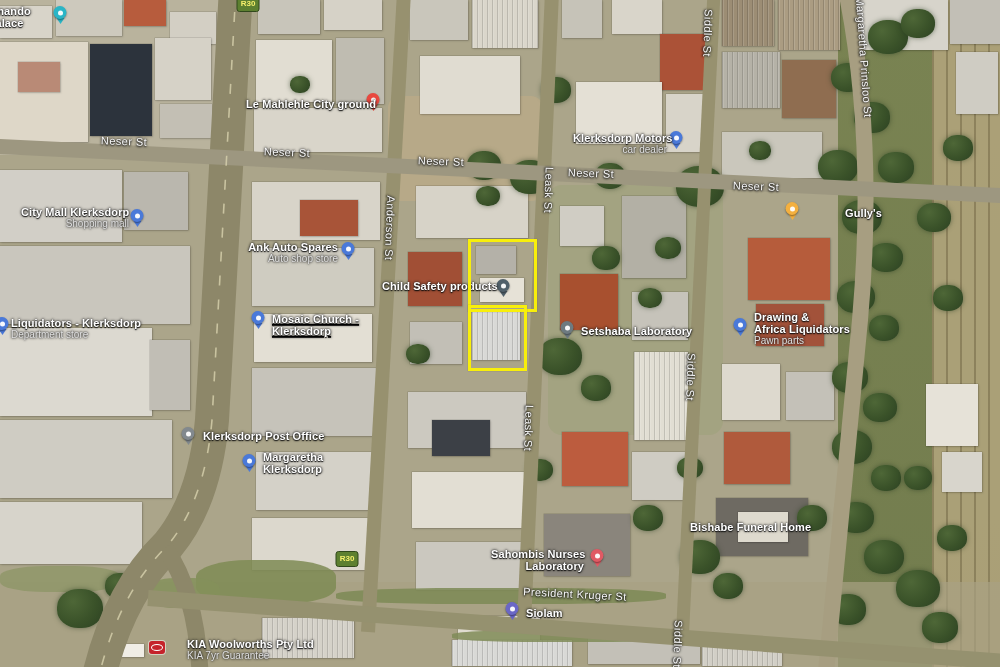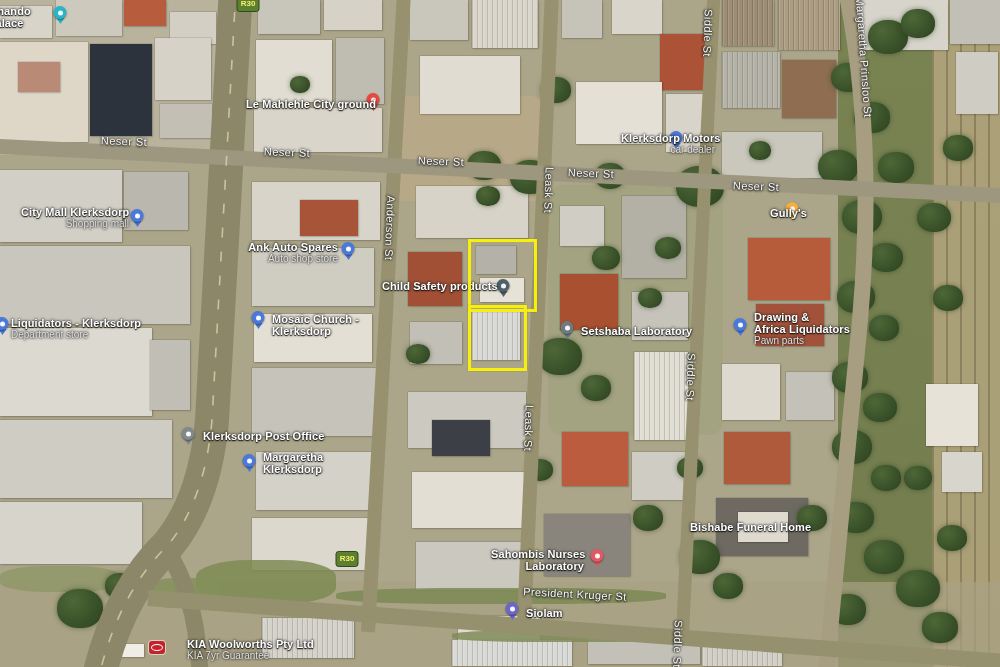--- a/index.html
+++ b/index.html
@@ -241,31 +241,31 @@
       </div>
       <div class="poi-label" style="left: 246px; top: 98px; text-align: left;">
         <div class="l1">Le Mahlehle City ground</div>
       </div>
       <div class="pin" style="left: 676px; top: 140px;">
         <div class="pin-head" style="background: rgb(74, 121, 217);">
           <span class="pin-dot"></span>
         </div>
         <div class="pin-tail" style="border-top-color: rgb(74, 121, 217);"></div>
       </div>
-      <div class="poi-label" style="left: 573px; top: 132px; text-align: right; width: 94px; margin-left: 48px;">
+      <div class="poi-label" style="left: 573px; top: 132px; text-align: right; width: 94px;">
         <div class="l1">Klerksdorp Motors</div>
         <div class="sub">car dealer</div>
       </div>
       <div class="pin" style="left: 792px; top: 211px;">
         <div class="pin-head" style="background: rgb(244, 176, 63);">
           <span class="pin-dot"></span>
         </div>
         <div class="pin-tail" style="border-top-color: rgb(244, 176, 63);"></div>
       </div>
-      <div class="poi-label" style="left: 770px; top: 207px; text-align: center;">
+      <div class="poi-label" style="left: 845px; top: 207px; text-align: center;">
         <div class="l1">Gully's</div>
       </div>
       <div class="pin" style="left: 137px; top: 218px;">
         <div class="pin-head" style="background: rgb(74, 121, 217);">
           <span class="pin-dot"></span>
         </div>
         <div class="pin-tail" style="border-top-color: rgb(74, 121, 217);"></div>
       </div>
       <div class="poi-label" style="left: 21px; top: 206px; text-align: right; width: 108px;">
         <div class="l1">City Mall Klerksdorp</div>
@@ -290,21 +290,21 @@
       <div class="poi-label" style="left: 11px; top: 317px; text-align: left;">
         <div class="l1">Liquidators - Klerksdorp</div>
         <div class="sub">Department store</div>
       </div>
       <div class="pin" style="left: 258px; top: 320px;">
         <div class="pin-head" style="background: rgb(74, 121, 217);">
           <span class="pin-dot"></span>
         </div>
         <div class="pin-tail" style="border-top-color: rgb(74, 121, 217);"></div>
       </div>
-      <div class="poi-label" style="left: 272px; top: 313px; text-align: left;">
+      <div class="poi-label" style="left: 272px; top: 313px; text-align: left; text-decoration: underline;">
         <div class="l1">Mosaic Church -</div>
         <div class="l1">Klerksdorp</div>
       </div>
       <div class="pin" style="left: 503px; top: 288px;">
         <div class="pin-head" style="background: rgb(80, 96, 106);">
           <span class="pin-dot"></span>
         </div>
         <div class="pin-tail" style="border-top-color: rgb(80, 96, 106);"></div>
       </div>
       <div class="poi-label" style="left: 382px; top: 280px; text-align: left;">

